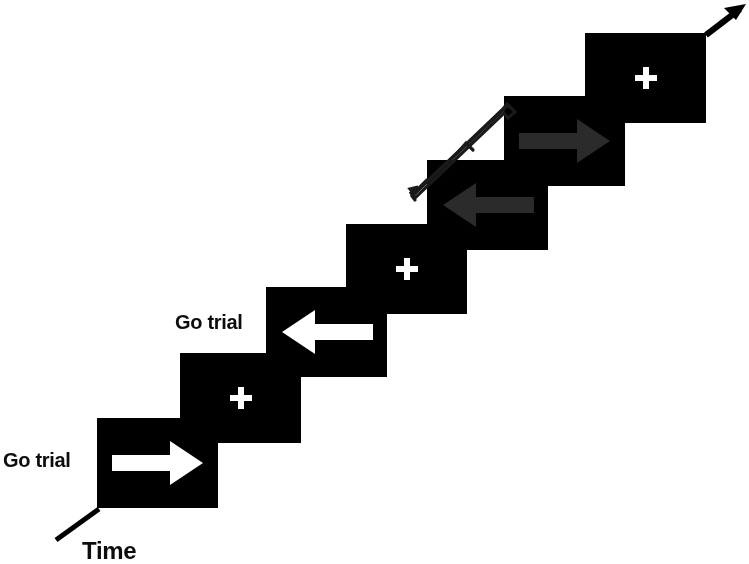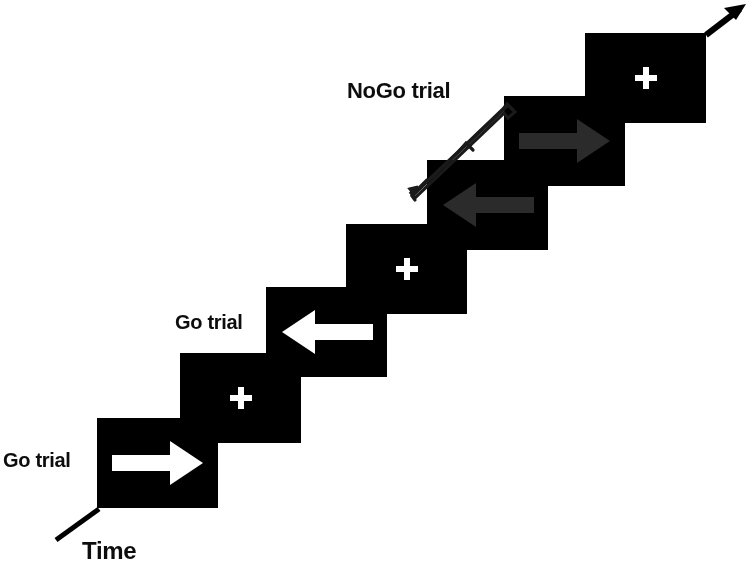--- a/index.html
+++ b/index.html
@@ -138,17 +138,16 @@
              L 412 196
              L 415 200" fill="none" stroke="#1a1a1a" stroke-width="3.2" stroke-linecap="round"></path>
     <path d="M 459 151 L 466 143 L 473 150" fill="none" stroke="#1a1a1a" stroke-width="3.2" stroke-linecap="round"></path>
     <path d="M 419 188 L 427 180" fill="none" stroke="#1a1a1a" stroke-width="3.2" stroke-linecap="round"></path>
   </svg>
 
   <div class="label label-go" style="left:3px; top:450px;">Go trial</div>
 
   <div class="label label-go" style="left:175px; top:312px;">Go trial</div>
 
-  <div class="label label-nogo" style="left:347px; top:80px;">NoGo trial</div>
 
   <div class="label label-time" style="left:82px; top:539px;">Time</div>
 
 </div>
 
 </body></html>

